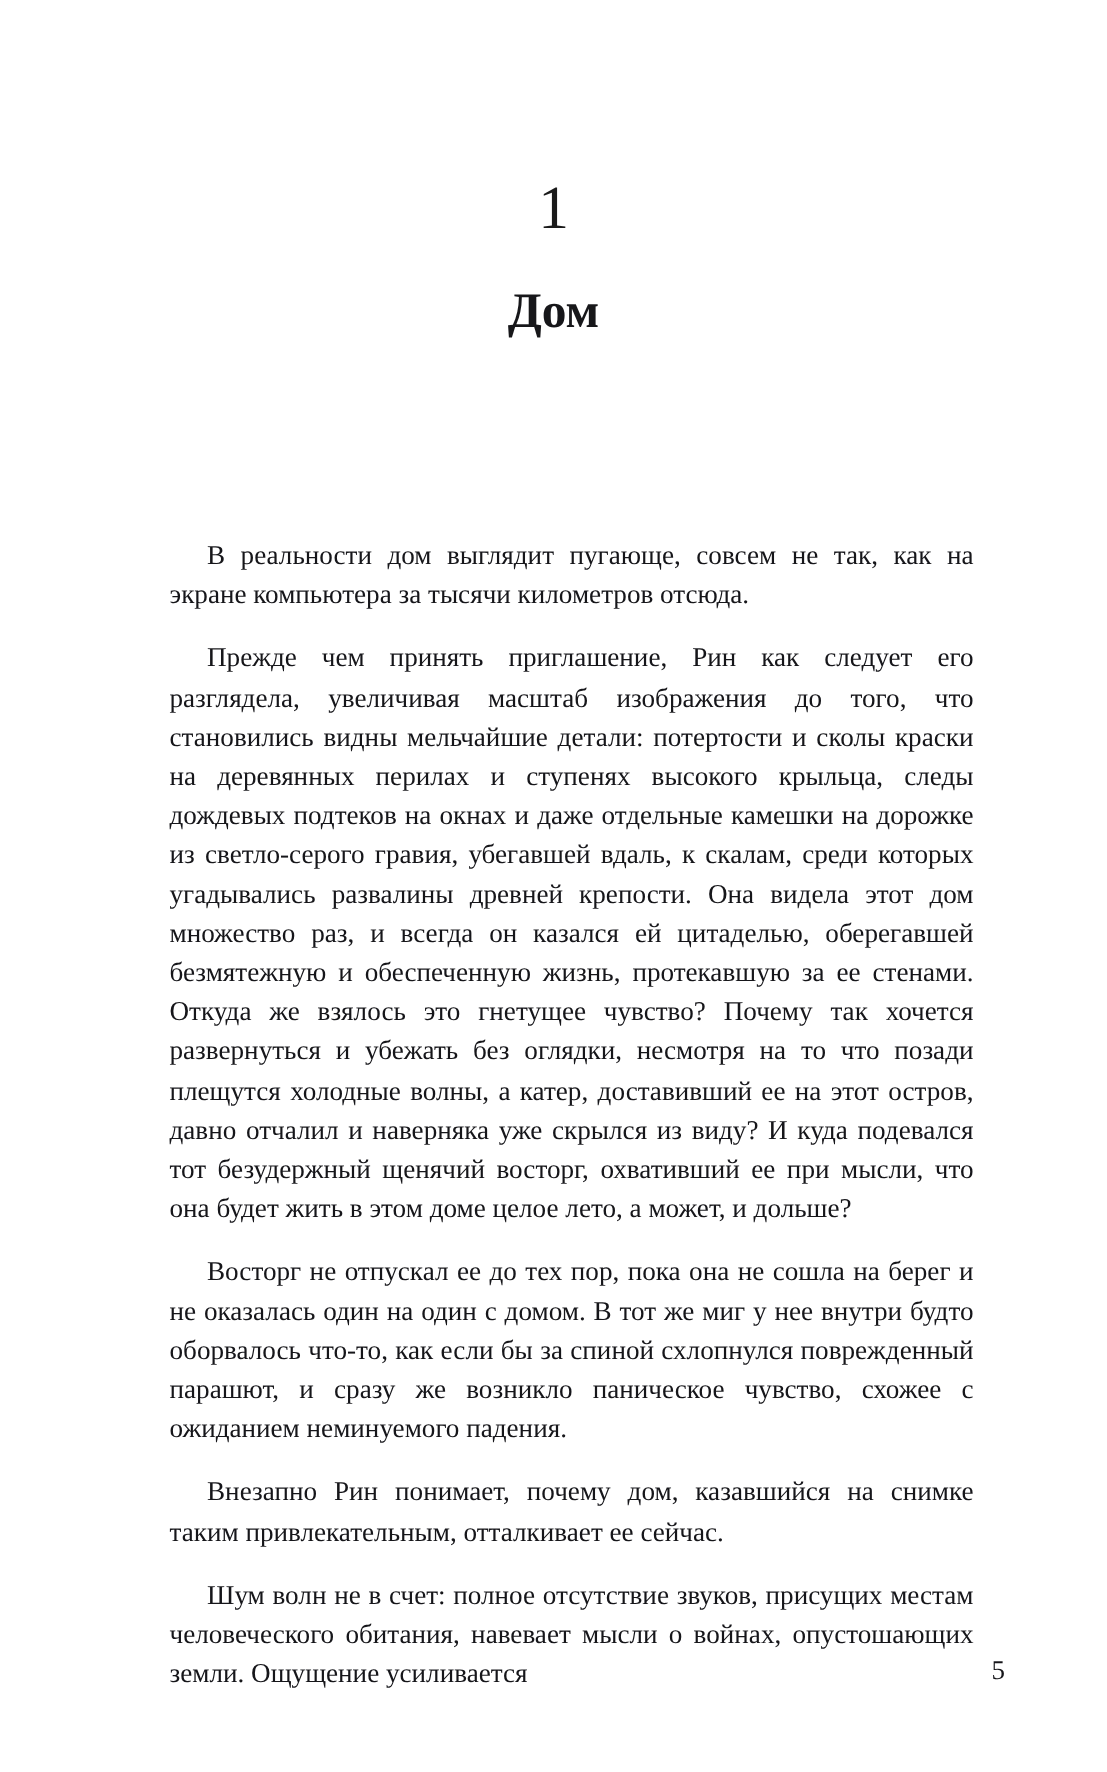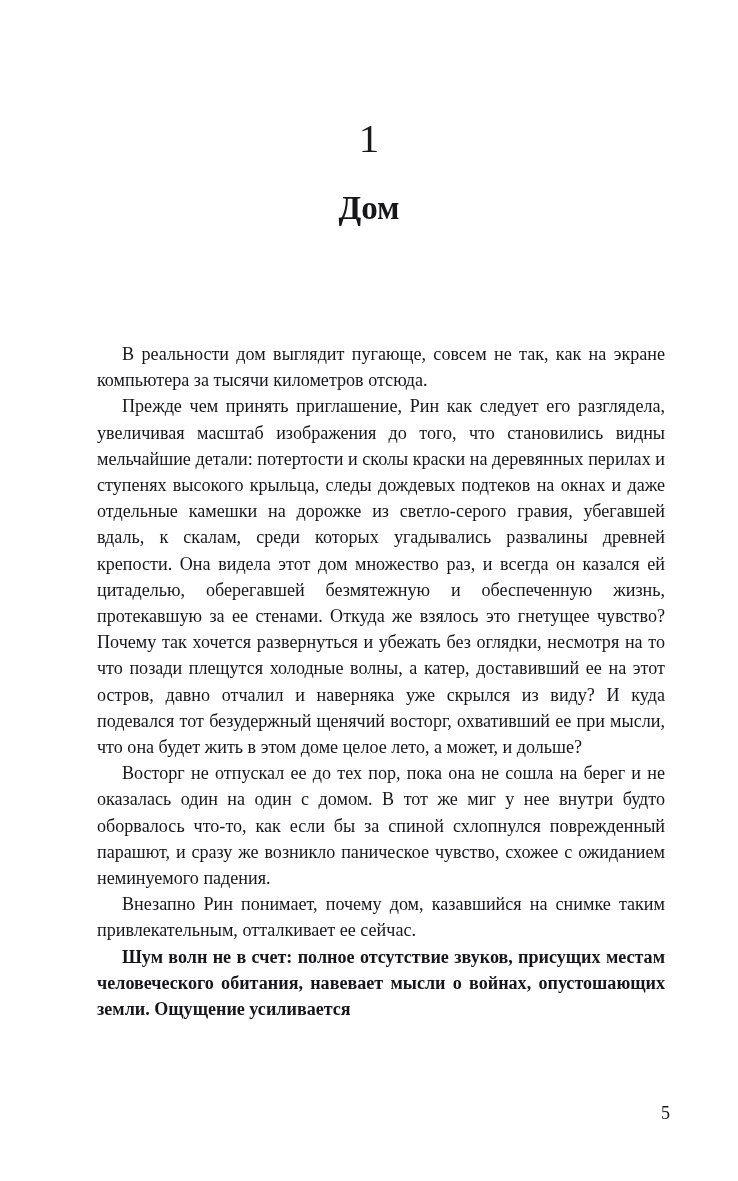--- a/index.html
+++ b/index.html
@@ -49,26 +49,25 @@
     width: 568px;
     font-size: 18.1px;
     line-height: 26.2px;
     text-align: justify;
     text-justify: inter-word;
     -webkit-hyphens: manual;
     hyphens: manual;
     color: #16161a;
   }
   .body-text p {
-    margin: 0;
+    margin: 16px;
     text-indent: 25px;
   }
   .body-text p:last-child {
     text-align: justify;
-    font-weight: bold;
   }
   .folio {
     position: absolute;
     right: 68px;
     top: 1104px;
     font-size: 18px;
     line-height: 1;
     color: #16161a;
   }
 </style>

